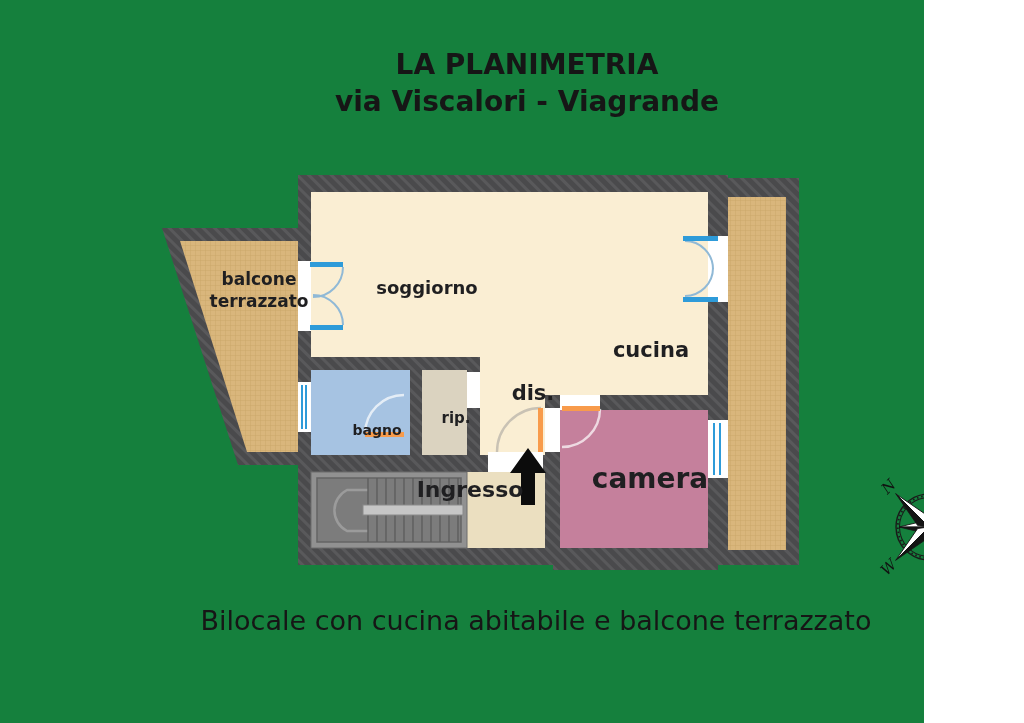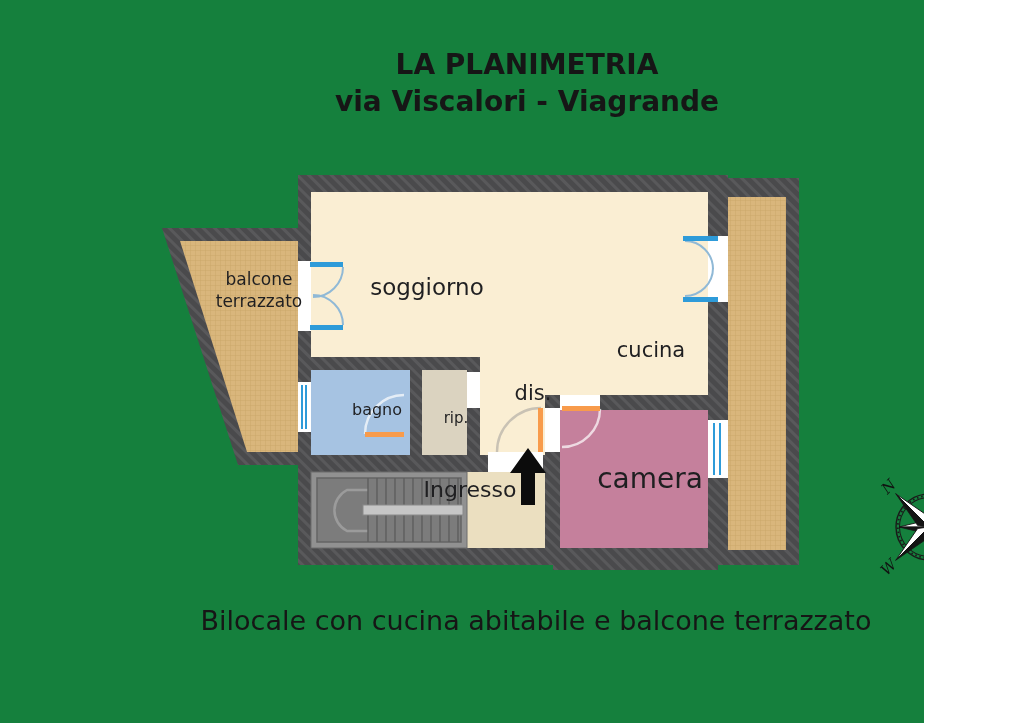--- a/index.html
+++ b/index.html
@@ -3,21 +3,21 @@
 <meta charset="utf-8">
 <style>
   html,body{margin:0;padding:0;background:#ffffff;}
   .page{position:relative;width:924px;height:723px;background:#15803d;overflow:hidden;
         font-family:"DejaVu Sans","Liberation Sans",sans-serif;}
   .plan-svg{position:absolute;left:0;top:0;width:1024px;height:723px;}
   .titleline{position:absolute;left:527px;transform:translateX(-50%);
              font-weight:bold;color:var(--title,#161616);font-size:28px;white-space:nowrap;}
   .footline{position:absolute;left:536px;transform:translateX(-50%);
             font-weight:normal;color:var(--title,#161616);font-size:27px;white-space:nowrap;}
-  .room-label{position:absolute;transform:translate(-50%,-50%);font-weight:normal;
+  .room-label{position:absolute;transform:translate(-50%,-50%);font-weight:bold;
               color:var(--label,#1f1f21);white-space:nowrap;z-index:6;}
   .watermark{position:absolute;left:512px;top:382px;transform:translate(-50%,-50%);
              font-weight:bold;font-size:94px;letter-spacing:2px;white-space:nowrap;
              color:rgba(210,206,200,0.62);z-index:3;}
   .z-base{z-index:2;} .z-over{z-index:5;}
   
   .wall{fill:url(#hatchPat);}
   .terr{fill:url(#terrPat);}
   .floor-cream{fill:var(--floor_main,#faeed3);}
   .floor-bagno{fill:var(--bagno,#a6c3e2);}
@@ -191,23 +191,23 @@
       </g>
       <text class="cmp-letter" x="0" y="-52" text-anchor="middle">N</text>
       <text class="cmp-letter" x="57" y="5" text-anchor="middle">E</text>
       <text class="cmp-letter" x="0" y="63" text-anchor="middle">S</text>
       <text class="cmp-letter" x="-57" y="5" text-anchor="middle">W</text>
     </g>
   </svg>
 
   <div class="room-label" style="left:259px;top:279px;font-size:17px">balcone</div>
   <div class="room-label" style="left:259px;top:301px;font-size:17px">terrazzato</div>
-  <div class="room-label" style="left:427px;top:287px;font-size:23px">soggiorno</div>
+  <div class="room-label" style="left:427px;top:287px;font-size:18px">soggiorno</div>
   <div class="room-label" style="left:651px;top:350px;font-size:21px">cucina</div>
-  <div class="room-label" style="left:377px;top:409px;font-size:16px">bagno</div>
+  <div class="room-label" style="left:377px;top:430px;font-size:14px">bagno</div>
   <div class="room-label" style="left:456px;top:418px;font-size:15px">rip.</div>
   <div class="room-label" style="left:533px;top:393px;font-size:21px">dis.</div>
   <div class="room-label" style="left:470px;top:489px;font-size:22px">Ingresso</div>
   <div class="room-label" style="left:650px;top:478px;font-size:28px">camera</div>
 
   <div class="footline" style="top:605px">Bilocale con cucina abitabile e balcone terrazzato</div>
 
 </div>
 
 </body></html>

